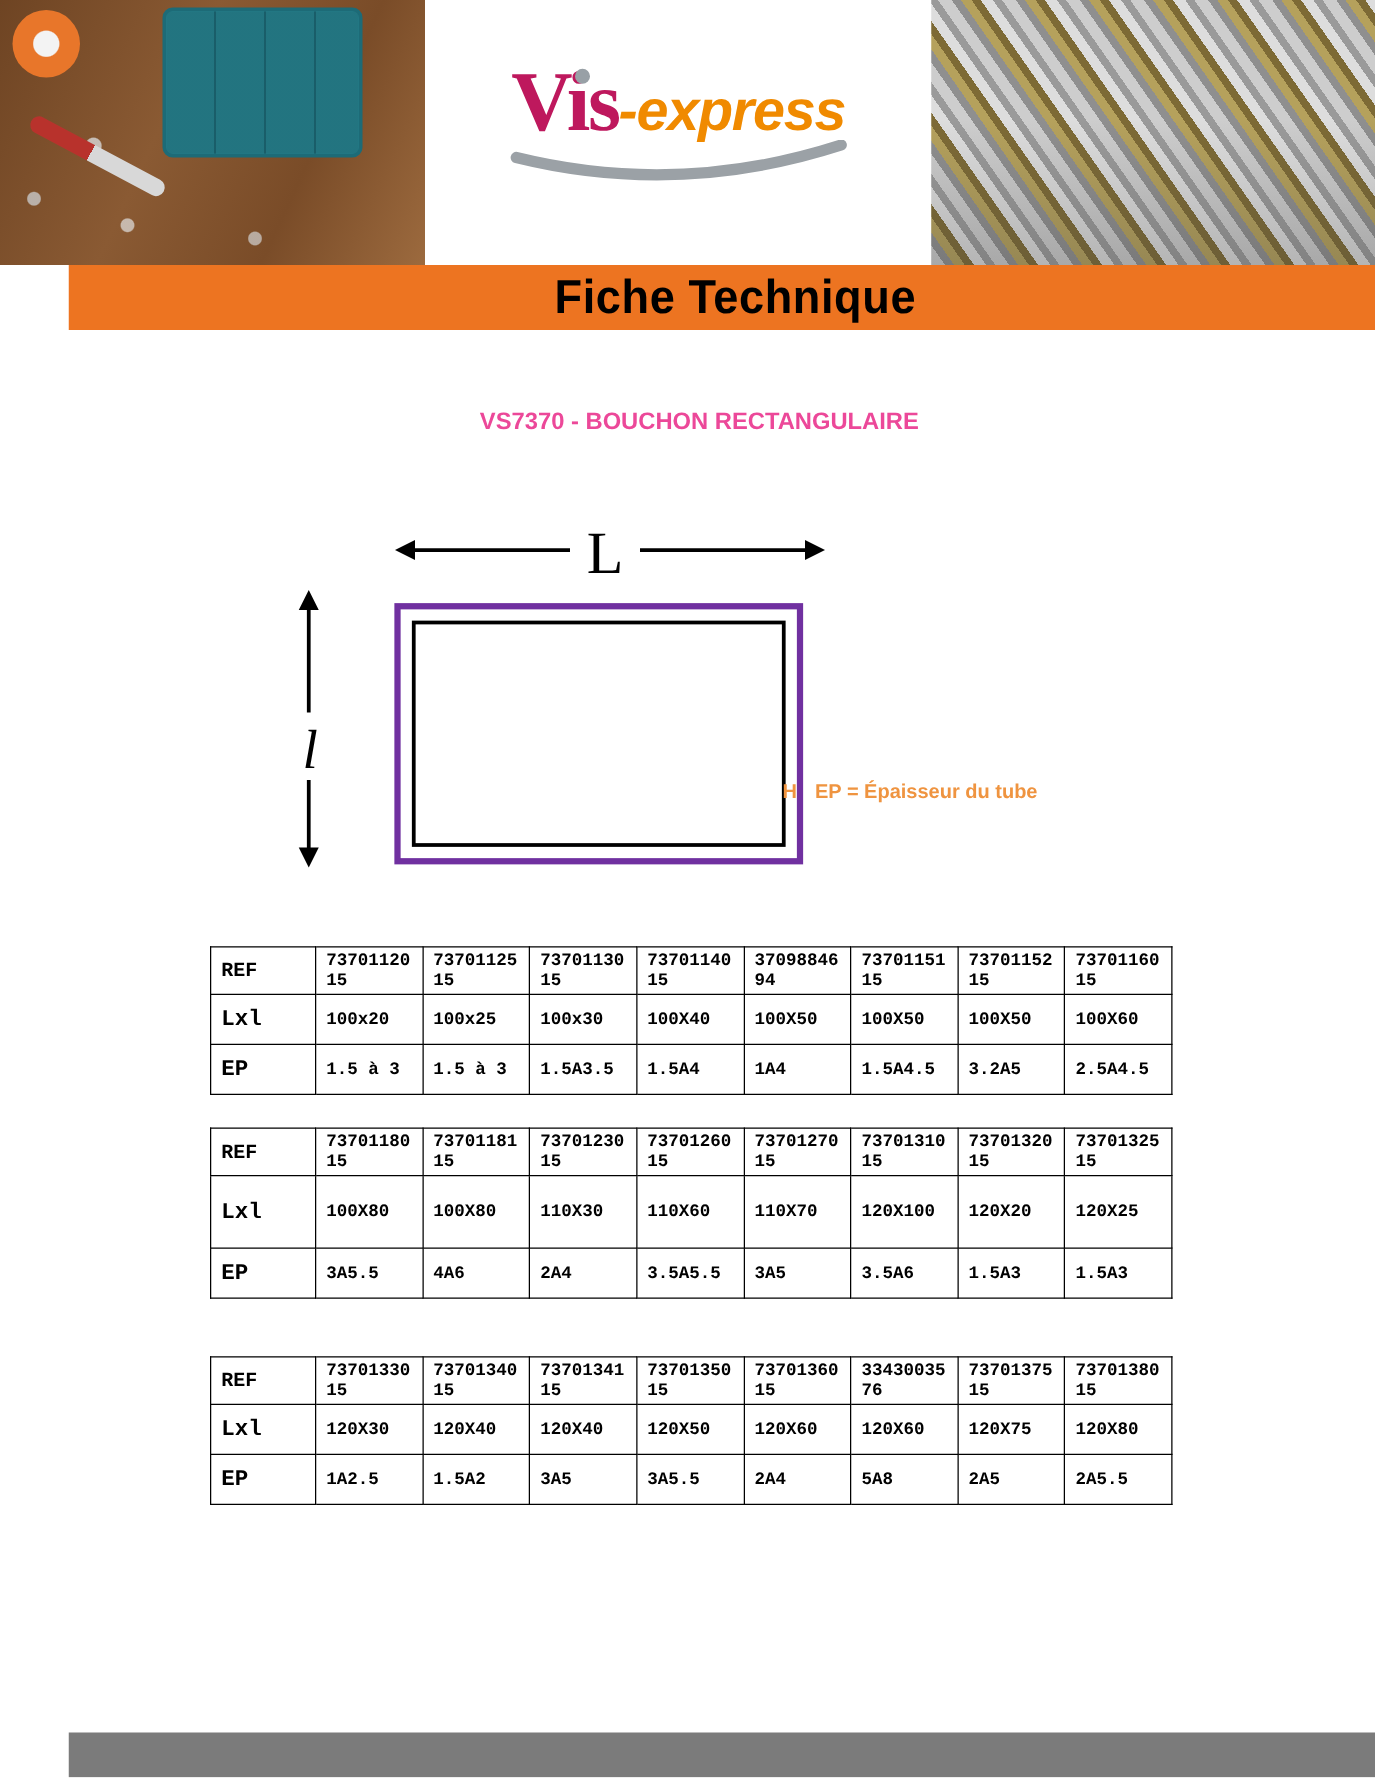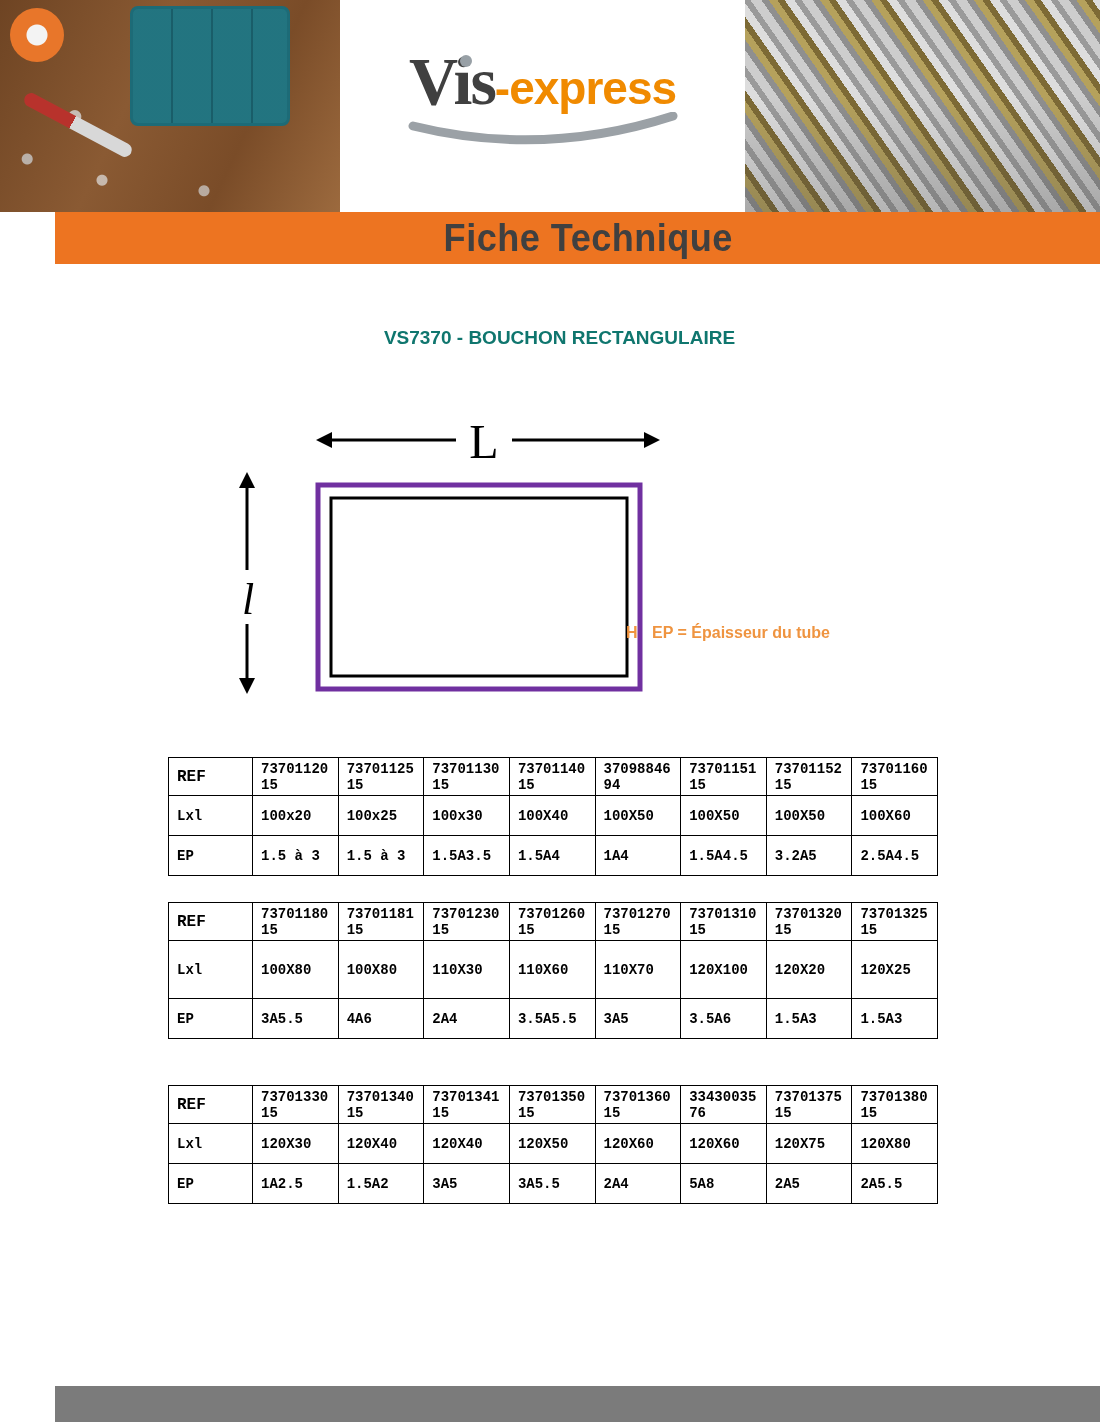--- a/index.html
+++ b/index.html
@@ -49,47 +49,47 @@
   }
 
   
   .logo-area {
     position:absolute; left:340px; top:0; width:405px; height:212px;
     text-align:center; padding-top:46px;
   }
   .logo-text { position:relative; display:inline-block; white-space:nowrap; }
   .logo-vis {
     font-family:"Liberation Serif", serif; font-weight:bold;
-    font-size:68px; line-height:70px; color:#404040; letter-spacing:-2px;
+    font-size:68px; line-height:70px; color:#be185d; letter-spacing:-2px;
   }
   .logo-express {
-    font-family:"Liberation Sans", sans-serif; font-weight:bold; 
+    font-family:"Liberation Sans", sans-serif; font-weight:bold; font-style:italic;
     font-size:46px; color:#f08a00; letter-spacing:-1px;
   }
   .i-dot {
     position:absolute; left:51px; top:9px; width:12px; height:12px;
     border-radius:50%; background:#98a0a6;
   }
   .swoosh { display:block; margin:-4px auto 0 auto; }
 
   
   .banner {
     position:absolute; left:55px; right:0; top:212px; height:52px;
-    background:#ed7421; color:#404040;
+    background:#ed7421; color:#000000;
     display:flex; align-items:center; justify-content:center;padding-left:22px;
   }
   .banner span {
     font-size:38px; font-weight:bold; letter-spacing:0.5px;
     transform:scaleX(0.95);
   }
 
   
   .doc-title {
     position:absolute; left:0; right:0; top:324px; text-align:center;
-    color:#0f766e; font-weight:bold; font-size:19px; line-height:27px;margin-left:19px;
+    color:#ec4899; font-weight:bold; font-size:19px; line-height:27px;margin-left:19px;
   }
 
   
   .diagram { position:absolute; left:180px; top:412px; width:700px; height:300px; }
 
   
   .tables { position:absolute; left:168px; top:757px; width:770px; }
   table.spec {
     border-collapse:collapse; width:770px; table-layout:fixed; background:#fff;font-family:Liberation Mono, monospace;
   }
@@ -98,21 +98,21 @@
   .t-gap-2 { margin-top:46px; }
   table.spec col.c-label { width:84px; }
   table.spec td {
     border:1.5px solid #000; padding:2px 4px 2px 8px;
     font-weight:bold; vertical-align:middle; word-wrap:break-word;
     color:#000;
   }
   .ref-row td { height:38px; font-size:14px; }
   .ref-row td.label-cell { font-size:16px; }
   .lxl-row td, .ep-row td { height:40px; font-size:14px; }
-  .lxl-row td.label-cell, .ep-row td.label-cell { font-size:14px; }
+  .lxl-row td.label-cell, .ep-row td.label-cell { font-size:18px; }
   table.table-1 .lxl-row td { height:58px; }
 
   
   .footer {
     position:absolute; left:55px; right:0; top:1386px; height:36px;
     background:#7b7b7b;
   }
 </style>
 </head>
 <body>

